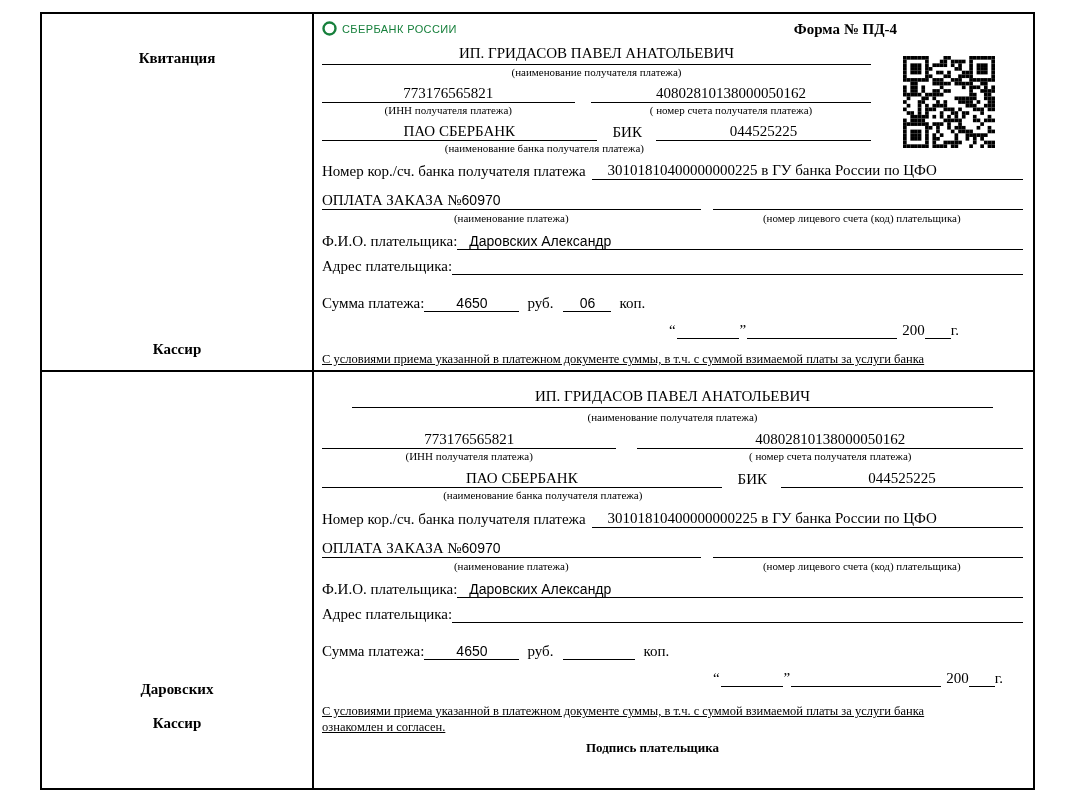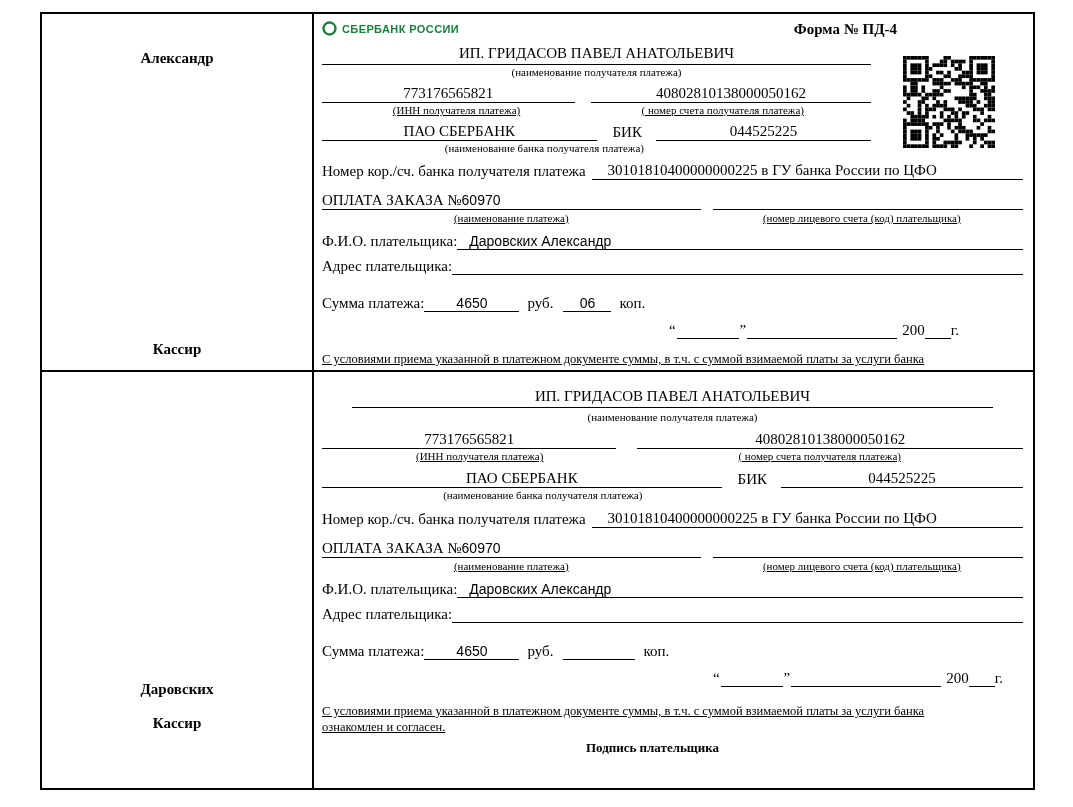--- a/index.html
+++ b/index.html
@@ -36,37 +36,37 @@
   .form2 { padding: 12px 10px 4px 8px; }
 
   .fill { font-family: "Liberation Sans", sans-serif; font-size: 14px; }
 
   
   .head-row { display: flex; justify-content: space-between; align-items: flex-start; height: 20px; }
   .logo { display: flex; align-items: center; gap: 5px; }
   .logo-icon svg { display: block; }
   .logo-text {
     color: #17803c; font-family: "Liberation Sans", sans-serif;
-    font-weight: bold; font-size: 11px; letter-spacing: .4px;
+    font-weight: normal; font-size: 11px; letter-spacing: .4px;
   }
   .form-no { font-weight: bold; font-size: 15px; margin-right: 126px; white-space: nowrap; }
 
   .qr { position: absolute; top: 42px; right: 38px; width: 92px; height: 92px; }
   .qr svg { display: block; width: 92px; height: 92px; }
   .qr rect { fill: #000; }
 
   .narrow { width: calc(100% - 152px); }
 
   .ublock { border-bottom: 1px solid #000; text-align: center; }
   .name { font-weight: normal; margin-top: 4px; padding-bottom: 2px; white-space: nowrap; }
   .cap { font-size: 11px; line-height: 14px; text-align: center; }
 
   .row { display: flex; align-items: flex-end; }
   .pair { justify-content: space-between; margin-top: 6px; }
-  .caps-pair { display: flex; justify-content: center; text-decoration: underline; }
+  .caps-pair { display: flex; justify-content: space-between; }
   .w46 { width: 46%; } .w51 { width: 51%; }
   .w42 { width: 42%; } .w55 { width: 55%; }
   .w50 { width: 50%; } .w57 { width: 57%; }
   .flex1 { flex: 1; min-width: 0; }
   .c81 { width: 81%; } .c63 { width: 63%; }
 
   .bankrow { margin-top: 6px; }
   .bik-label { margin: 0 14px 0 16px; white-space: nowrap; }
 
   .corr-row { margin-top: 7px; }
@@ -106,21 +106,21 @@
   .sig-row2 { margin-top: 3px; text-align: center; padding-right: 40px; }
 </style>
 </head>
 <body>
 
 <div class="sheet">
   <div class="frame">
 
     <div class="section sec1">
       <div class="stub stub1">
-        <div>Александр</div>
+        <div>Квитанция</div>
         <div>Кассир</div>
       </div>
 
       <div class="form form1">
         <div class="qr">
             <svg viewBox="0 0 100 100" xmlns="http://www.w3.org/2000/svg">
               <rect x="0" y="0" width="4" height="4"></rect>
               <rect x="4" y="0" width="4" height="4"></rect>
               <rect x="8" y="0" width="4" height="4"></rect>
               <rect x="12" y="0" width="4" height="4"></rect>

